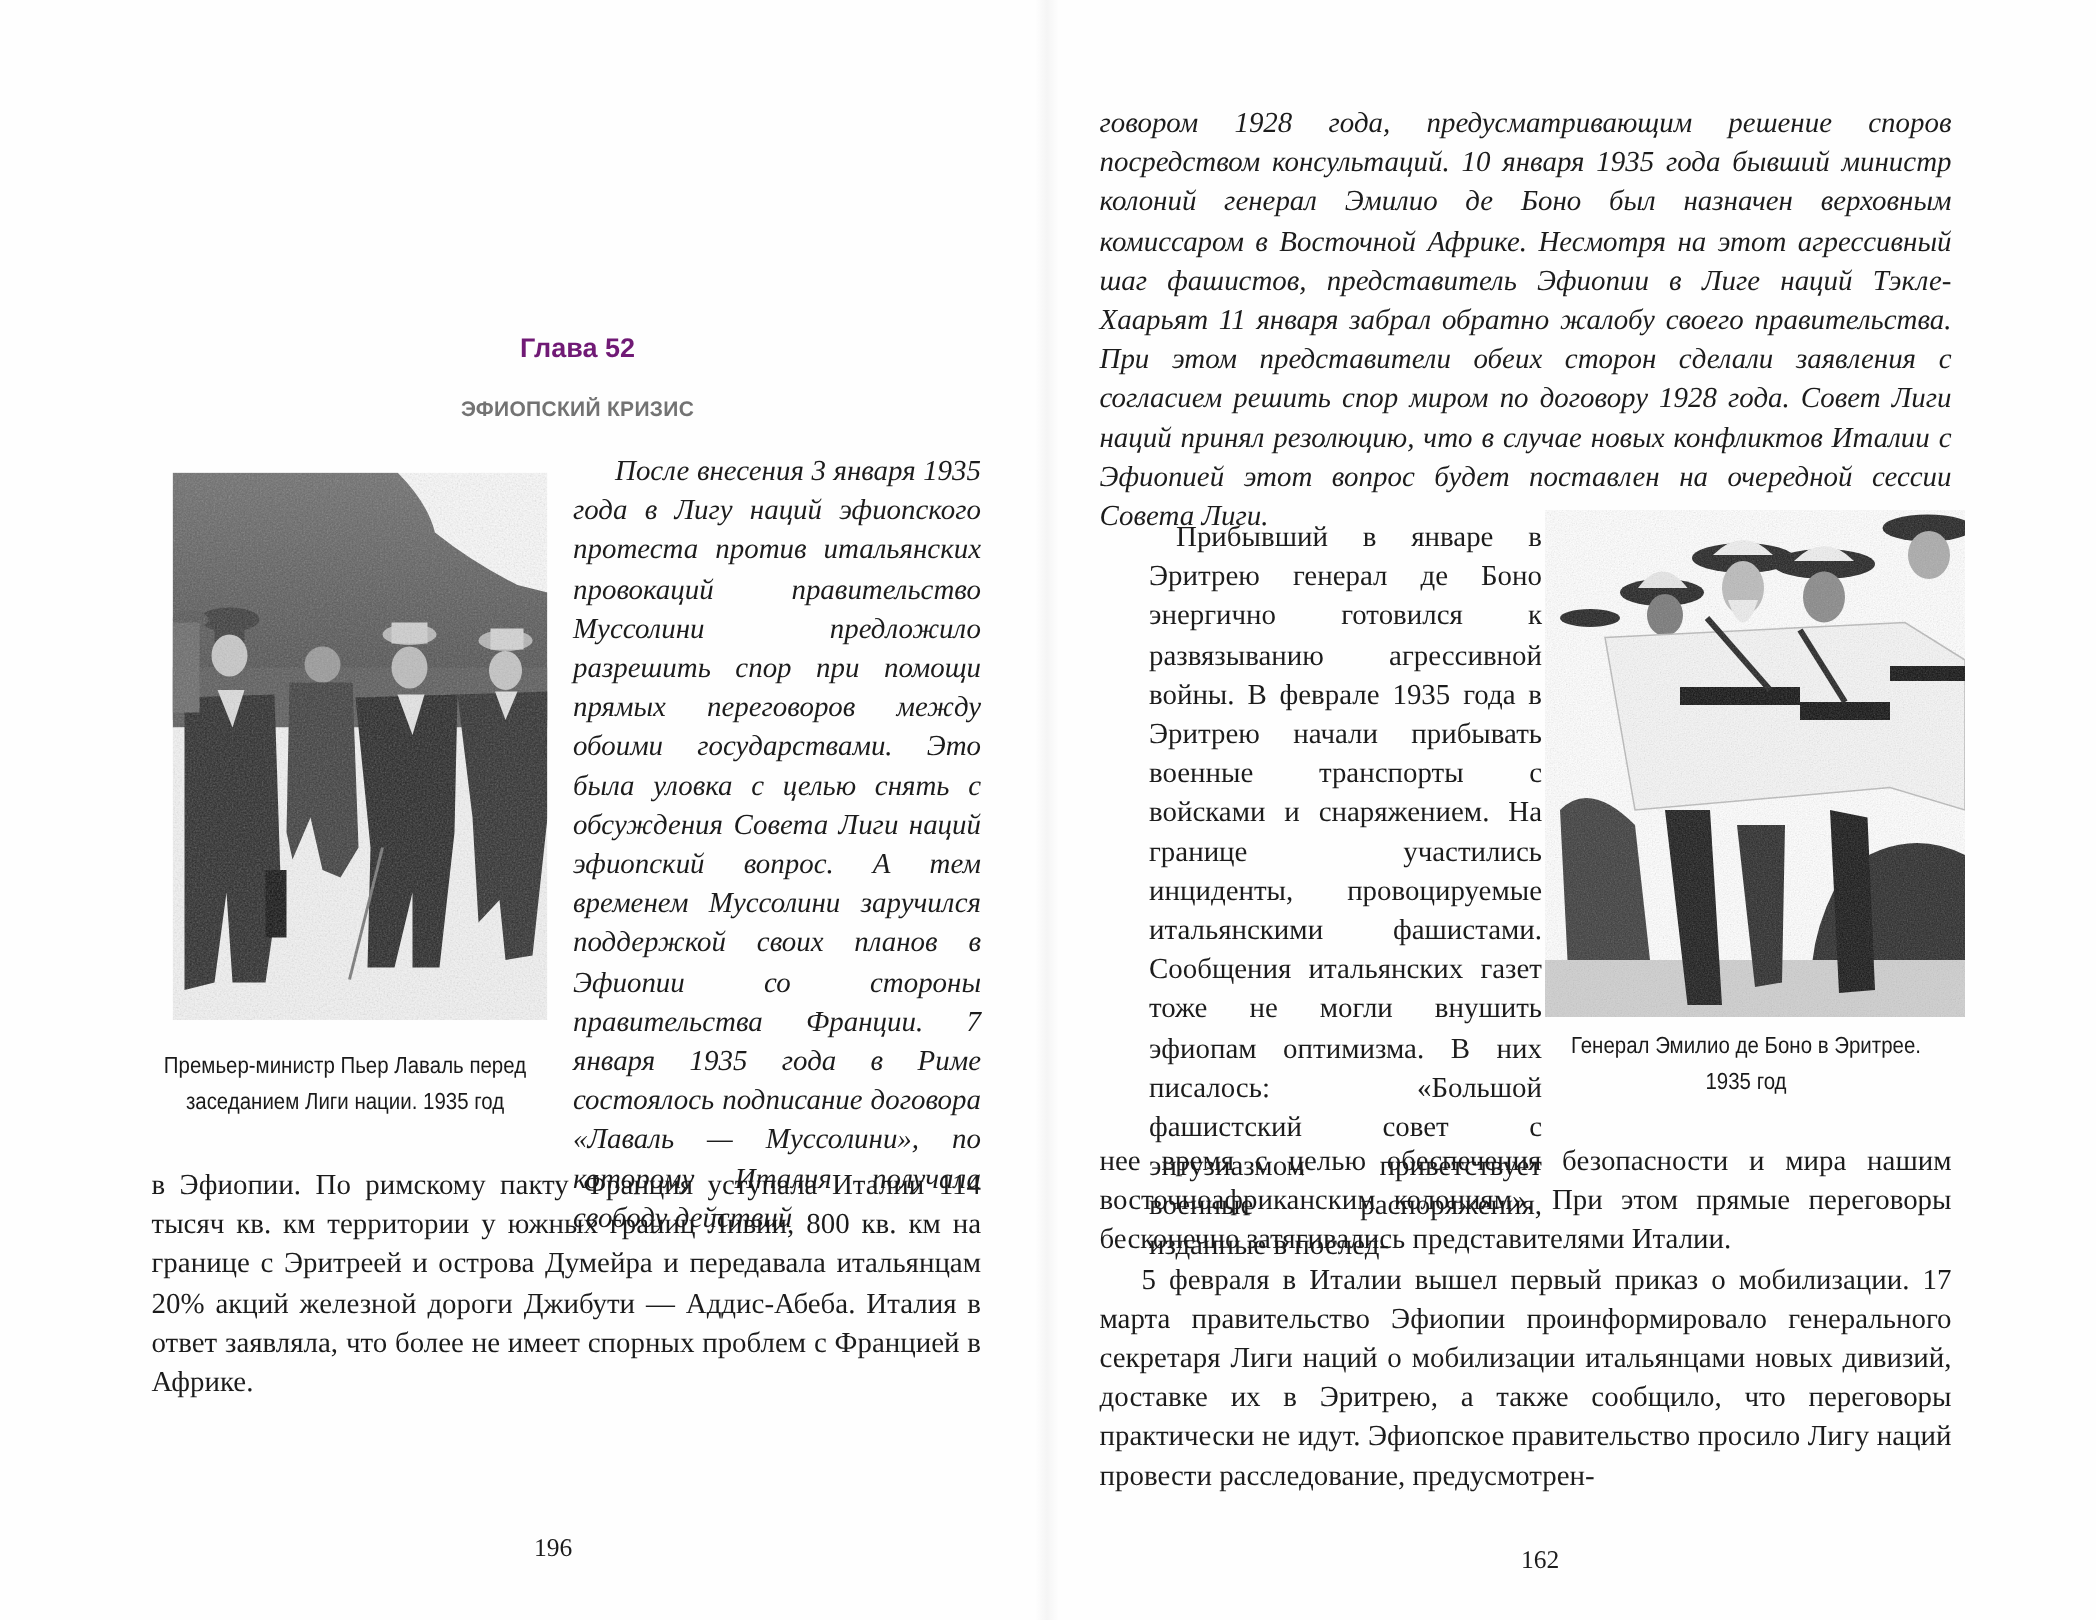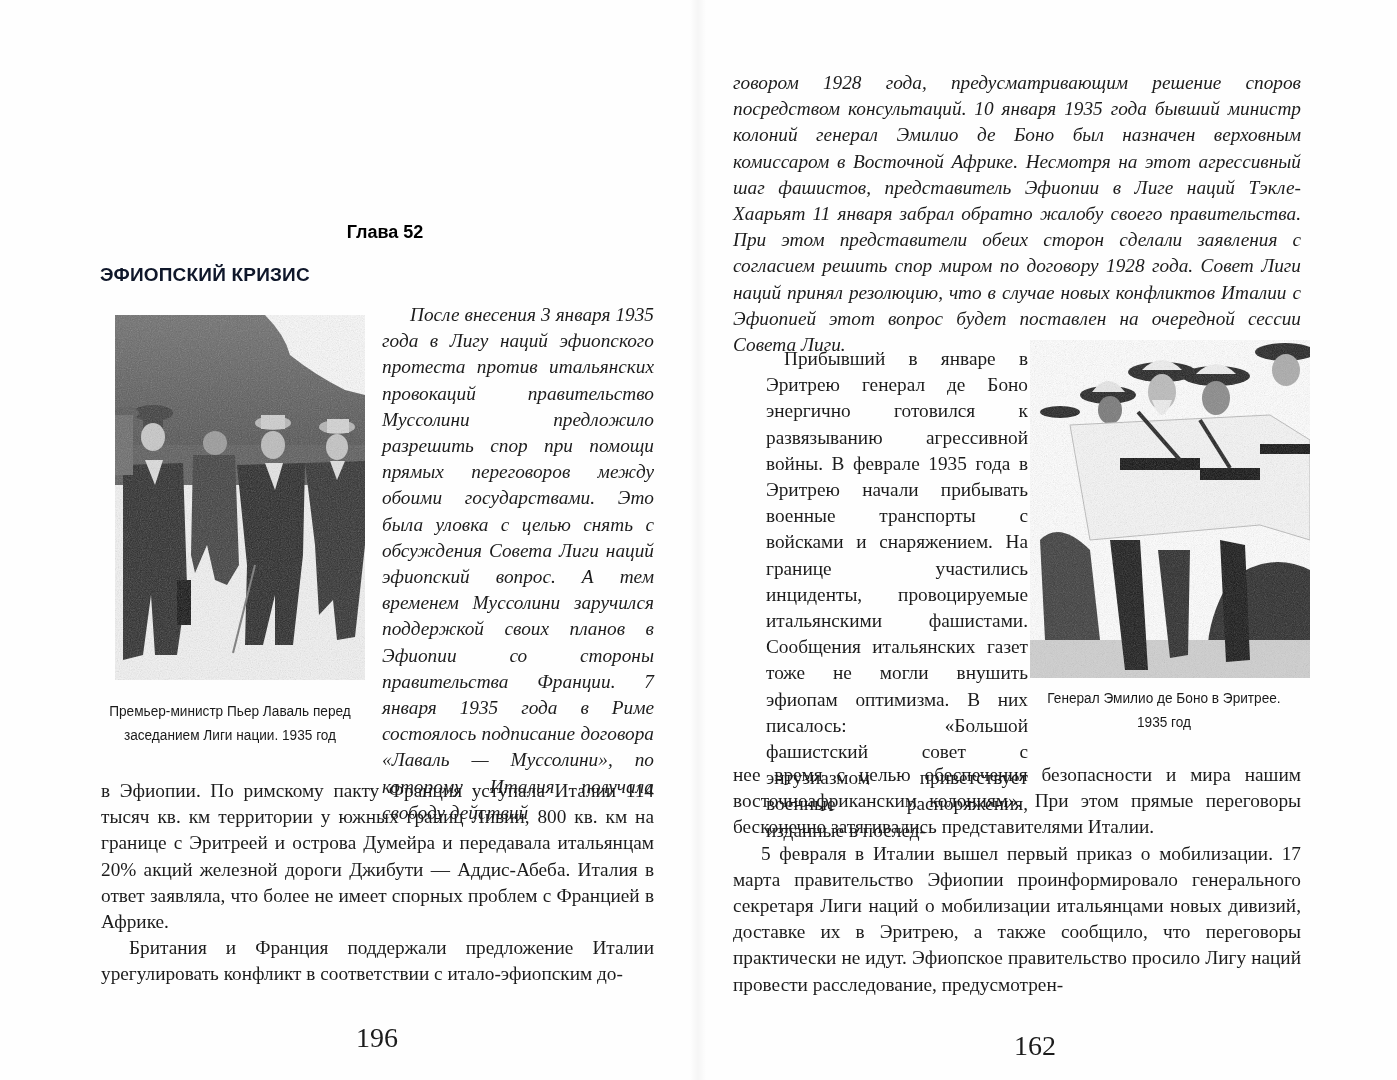--- a/index.html
+++ b/index.html
@@ -18,25 +18,25 @@
     .serif {
       font-family: "Liberation Serif", "DejaVu Serif", serif;
       font-size: 19.3px;
       line-height: 26.2px;
       color: #1c1c1c;
     }
     .sans { font-family: "Liberation Sans", "DejaVu Sans", sans-serif; }
 
     .chapter-label {
       position: absolute; left: 100px; width: 570px; top: 222px;
-      text-align: center; font-weight: bold; font-size: 18px; color: #000000;
+      text-align: center; font-weight: bold; font-size: 18px; color: #701a75;
     }
     .chapter-title {
       position: absolute; left: 100px; width: 570px; top: 264px;
-      font-weight: bold; font-size: 19px; color: #0f172a; letter-spacing: 0.2px;
+      text-align: center; font-weight: bold; font-size: 14px; color: #737373; letter-spacing: 0.2px;
     }
 
     
     .left-narrow {
       position: absolute; left: 382px; top: 302px; width: 272px;
       text-align: justify; margin: 0; font-style: italic;
     }
     .left-wide {
       position: absolute; left: 101px; top: 778px; width: 553px;
       text-align: justify; margin: 0;
@@ -50,21 +50,21 @@
     }
     .caption {
       position: absolute; text-align: center; font-size: 15.5px; line-height: 24px; color: #1a1a1a;
       font-family: "Liberation Sans", "DejaVu Sans", sans-serif;
       transform: scaleX(0.88);
     }
     .caption-left { left: 92px; width: 276px; top: 699px; }
     .caption-right { left: 1016px; width: 296px; top: 686px; }
 
     .page-number {
-      position: absolute; font-size: 28px; color: #1c1c1c;
+      position: absolute; font-size: 17px; color: #1c1c1c;
       font-family: "Liberation Serif", "DejaVu Serif", serif;
     }
     .pn-left { left: 356px; top: 1022px; }
     .pn-right { left: 1014px; top: 1030px; }
 
     
     .right-top {
       position: absolute; left: 733px; top: 70px; width: 568px;
       text-align: justify; margin: 0; font-style: italic;
     }
@@ -150,21 +150,20 @@
       <div>Премьер-министр Пьер Лаваль перед</div>
       <div>заседанием Лиги нации. 1935 год</div>
     </div>
 
     <div class="left-narrow serif">
       <p class="indent">После внесения 3 января 1935 года в Лигу наций эфиопского протеста против итальянских провокаций правительство Муссолини предложило разрешить спор при помощи прямых переговоров между обоими государствами. Это была уловка с целью снять с обсуждения Совета Лиги наций эфиопский вопрос. А тем временем Муссолини заручился поддержкой своих планов в Эфиопии со стороны правительства Франции. 7 января 1935 года в Риме состоялось подписание договора «Лаваль — Муссолини», по которому Италия получала свободу действий</p>
     </div>
 
     <div class="left-wide serif">
       <p>в Эфиопии. По римскому пакту Франция уступала Италии 114 тысяч кв. км территории у южных границ Ливии, 800 кв. км на границе с Эритреей и острова Думейра и передавала итальянцам 20% акций железной дороги Джибути — Аддис-Абеба. Италия в ответ заявляла, что более не имеет спорных проблем с Францией в Африке.</p>
-      <p class="indent">Британия и Франция поддержали предложение Италии урегулировать конфликт в соответствии с итало-эфиопским до-</p>
     </div>
 
     <div class="page-number pn-left">196</div>
   </div>
 
   <div class="gutter"></div>
 
   <div class="right-top serif">
     <p>говором 1928 года, предусматривающим решение споров посредством консультаций. 10 января 1935 года бывший министр колоний генерал Эмилио де Боно был назначен верховным комиссаром в Восточной Африке. Несмотря на этот агрессивный шаг фашистов, представитель Эфиопии в Лиге наций Тэкле-Хаарьят 11 января забрал обратно жалобу своего правительства. При этом представители обеих сторон сделали заявления с согласием решить спор миром по договору 1928 года. Совет Лиги наций принял резолюцию, что в случае новых конфликтов Италии с Эфиопией этот вопрос будет поставлен на очередной сессии Совета Лиги.</p>
   </div>

